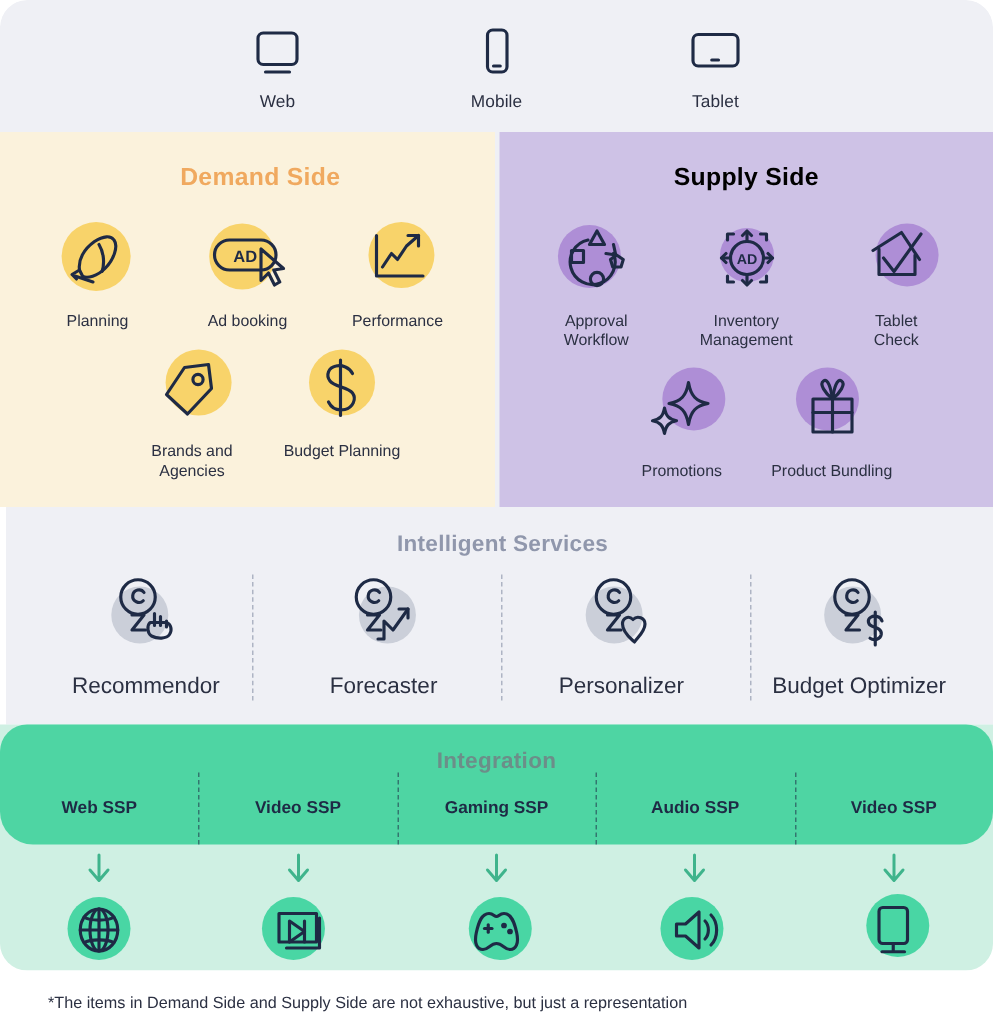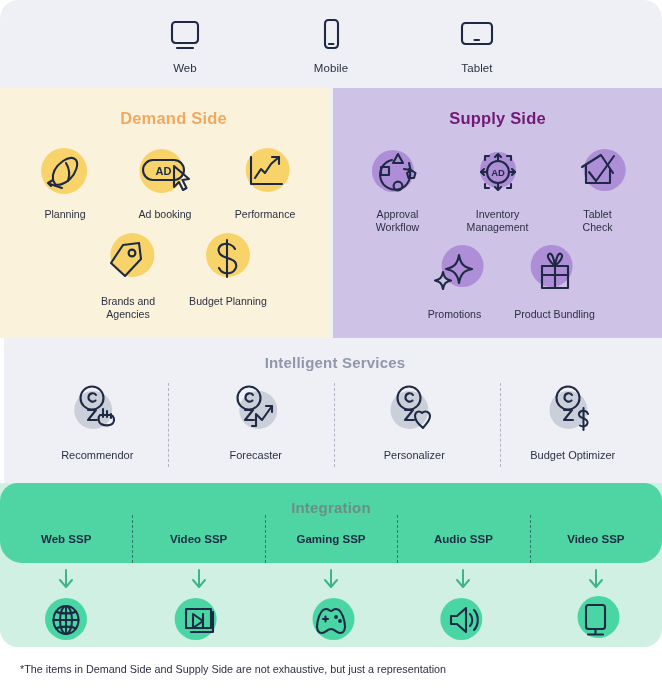--- a/index.html
+++ b/index.html
@@ -41,21 +41,21 @@
   .panel { height: 250px; position: relative; }
   .panel.demand { width: 330px; background: #FBF2DC; }
   .panel.spacer { width: 3px; background: #EFF0F5; }
   .panel.supply { width: 329px; background: #CEC2E6; }
 
   .panel-title {
     text-align: center; font-size: 16.5px; font-weight: bold;
     padding-top: 21px; letter-spacing: .2px;
   }
   .panel.demand .panel-title { color: #F0A95F; padding-left: 17px; }
-  .panel.supply .panel-title { color: #701a75; }
+  .panel.supply .panel-title { color: #000000; }
 
   .icon-row { display: flex; justify-content: center; }
   .icon-row.r1 { margin-top: 16px; }
   .icon-row.r2 { margin-top: 10px; }
   .cell {
     width: 100px; display: flex; flex-direction: column; align-items: center;
   }
   .cell .art { height: 58px; display: flex; align-items: center; justify-content: center; position: relative; }
   .cell .cap {
     margin-top: 6px; font-size: 10.6px; color: #2B3042; text-align: center;
@@ -82,21 +82,21 @@
   .intel .sec-title {
     text-align: center; font-size: 15px; font-weight: bold;
     color: #9097AC; padding-top: 16px; letter-spacing: .2px;
   }
   .intel .cols {
     display: flex; justify-content: space-around; align-items: flex-start;
     margin-top: 8px; padding: 0 14px; position: relative;
   }
   .intel .col { width: 124px; display: flex; flex-direction: column; align-items: center; }
   .intel .col .art { height: 62px; display:flex; align-items:center; justify-content:center; position:relative; }
-  .intel .col .cap { margin-top: 8px; font-size: 11px; color: #2B3042; }
+  .intel .col .cap { margin-top: 8px; font-size: 15px; color: #2B3042; }
   .vdash {
     position: absolute; top: 4px; width: 0; height: 84px;
     border-left: 1.6px dashed #AEB4C4;
   }
 
   
   .integration-wrap { position: absolute; left: 0; top: 483px; width: 662px; height: 144px; }
   .mint-bg {
     position: absolute; left: 0; top: 0; width: 662px; height: 164px;
     background: #CFF0E3; border-radius: 0 0 18px 18px;
@@ -131,21 +131,21 @@
   }
   .bicon { flex: 1; display: flex; justify-content: center; align-items: center; position: relative; height: 54px; }
 
   
   .footnote {
     position: absolute; left: 0; top: 647px; width: 662px; height: 43px;
     background: #ffffff; border-radius: 0 0 18px 18px;
     display: flex; align-items: center;
   }
   .footnote .fn-text {
-    padding-left: 20px; font-size: 10.8px; color: #2B3042;
+    padding-left: 32px; font-size: 10.8px; color: #2B3042;
   }
 </style>
 </head>
 <body>
 
 <div id="diagram">
 
   <div class="devices-band">
 
     <div class="device">

